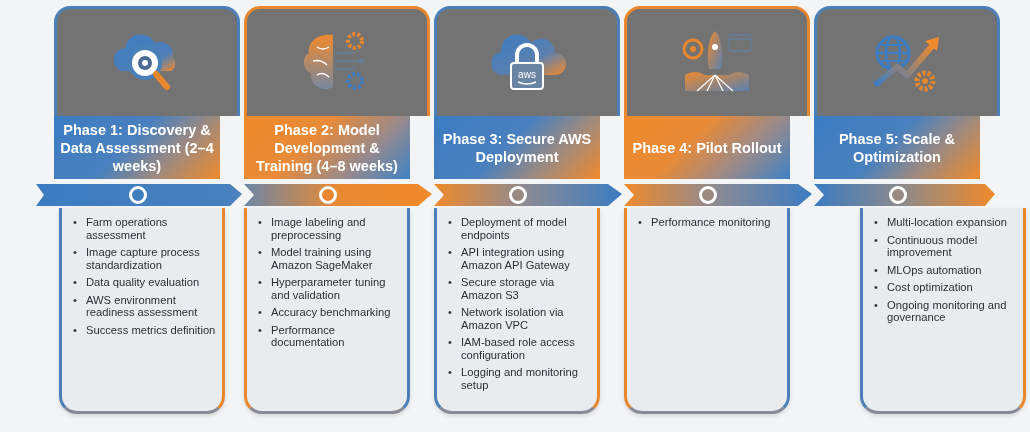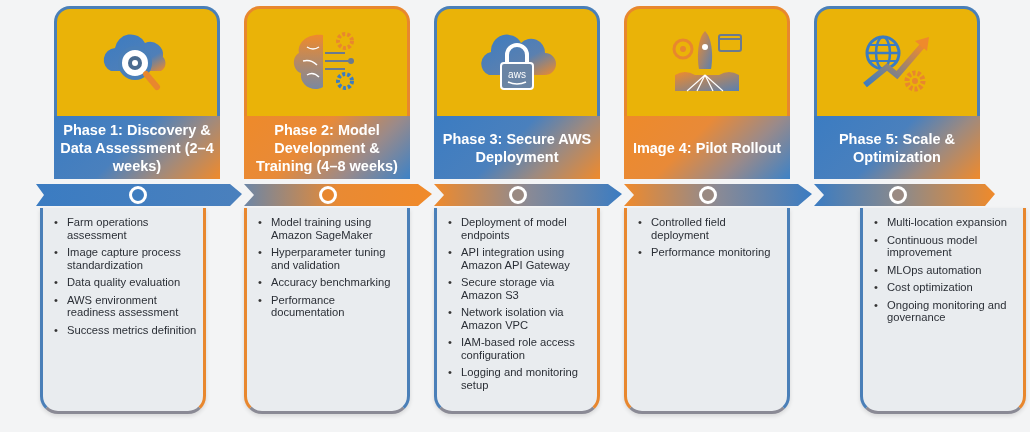--- a/index.html
+++ b/index.html
@@ -1,17 +1,17 @@
 <!DOCTYPE html>
 <html><head>
 <meta charset="utf-8">
 <style>
   html,body{margin:0;padding:0;}
   body{width:1030px;height:432px;background:#f3f4f5;font-family:"Liberation Sans",sans-serif;position:relative;overflow:hidden;}
-  .card-top{position:absolute;top:6px;width:166px;height:110px;background:#eab308;border:3px solid #4a7fb8;border-bottom:none;border-radius:16px 16px 0 0;box-sizing:border-box;}
+  .card-top{position:absolute;top:6px;width:186px;height:110px;background:#737373;border:3px solid #4a7fb8;border-bottom:none;border-radius:16px 16px 0 0;box-sizing:border-box;}
   .card-top.orange{border-color:#e8872e;}
   .icon-wrap{position:absolute;left:0;right:0;top:12px;height:86px;display:flex;justify-content:center;align-items:center;}
   .title-box{position:absolute;top:116px;width:166px;height:63px;display:flex;align-items:center;justify-content:center;text-align:center;color:#fff;font-weight:bold;font-size:14.5px;line-height:18px;padding:0 4px;box-sizing:border-box;}
   .tb-blue{background:linear-gradient(135deg,#3b7cc2 0%,#4a80bd 45%,#9d8a80 70%,#ef8a2c 100%);}
   .tb-orange{background:linear-gradient(135deg,#ee8a2a 0%,#e88a38 40%,#9a8a8a 70%,#3e82c6 100%);}
   .node{position:absolute;top:186px;width:12px;height:12px;border:3px solid #fff;border-radius:50%;box-sizing:content-box;}
   .body-box{position:absolute;top:208px;width:166px;height:206px;background:#e9ecef;border:3px solid;border-top:none;border-radius:0 0 18px 18px;box-sizing:border-box;box-shadow:0 2px 4px rgba(0,0,0,0.12);}
   .bb-bo{border-left-color:#4a7fb8;border-right-color:#e8872e;border-bottom-color:#8a8a95;}
   .bb-ob{border-left-color:#e8872e;border-right-color:#4a7fb8;border-bottom-color:#8a8a95;}
   ul{margin:0;padding:8px 6px 0 24px;list-style:none;}
@@ -64,21 +64,21 @@
         <path d="M14 42 a12 12 0 0 1 4-23 a16 16 0 0 1 30-5 a13 13 0 0 1 18 14 a9 9 0 0 1-2 14z" fill="url(#i1)"></path>
         <circle cx="38" cy="34" r="15" fill="#fff" stroke="#4a7fb8" stroke-width="4"></circle>
         <circle cx="38" cy="34" r="7" fill="#4a6b8f"></circle>
           <circle cx="38" cy="34" r="3" fill="#fff"></circle>
         <line x1="49" y1="45" x2="60" y2="58" stroke="#e8872e" stroke-width="6" stroke-linecap="round"></line>
       </svg>
     </div>
   </div>
   <div class="title-box tb-blue" style="left:54px">Phase 1: Discovery &amp; Data Assessment (2–4 weeks)</div>
   <div class="node" style="left:129px;background:#3f7dbf"></div>
-  <div class="body-box bb-bo" style="left:40px">
+  <div class="body-box bb-bo" style="left:59px">
     <ul>
       <li>Farm operations assessment</li>
       <li>Image capture process standardization</li>
       <li>Data quality evaluation</li>
       <li>AWS environment readiness assessment</li>
       <li>Success metrics definition</li>
     </ul>
   </div>
 </div>
 
@@ -102,20 +102,21 @@
         <circle cx="64" cy="32" r="3" fill="#6a7a90"></circle>
         <circle cx="58" cy="12" r="7" fill="none" stroke="#e8872e" stroke-width="4" stroke-dasharray="3 2"></circle>
         <circle cx="58" cy="52" r="7" fill="none" stroke="#3b7cc2" stroke-width="4" stroke-dasharray="3 2"></circle>
       </svg>
     </div>
   </div>
   <div class="title-box tb-orange" style="left:244px">Phase 2: Model Development &amp; Training (4–8 weeks)</div>
   <div class="node" style="left:319px;background:#e8872e"></div>
   <div class="body-box bb-ob" style="left:244px">
     <ul>
+      <li>Image labeling and preprocessing</li>
       <li>Model training using Amazon SageMaker</li>
       <li>Hyperparameter tuning and validation</li>
       <li>Accuracy benchmarking</li>
       <li>Performance documentation</li>
     </ul>
   </div>
 </div>
 
 <div>
   <div class="card-top" style="left:434px">
@@ -169,25 +170,24 @@
         <path d="M8 46 q10-6 20 0 h24 q10-6 20 0 v16 H8z" fill="url(#i4)"></path>
         <g stroke="#fff" stroke-width="1.2">
             <line x1="38" y1="46" x2="20" y2="62"></line>
             <line x1="38" y1="46" x2="30" y2="62"></line>
             <line x1="38" y1="46" x2="46" y2="62"></line>
             <line x1="38" y1="46" x2="56" y2="62"></line>
           </g>
       </svg>
     </div>
   </div>
-  <div class="title-box tb-orange" style="left:624px">Image 4: Pilot Rollout</div>
+  <div class="title-box tb-orange" style="left:624px">Phase 4: Pilot Rollout</div>
   <div class="node" style="left:699px;background:#9a8a82"></div>
   <div class="body-box bb-ob" style="left:624px">
     <ul>
-      <li>Controlled field deployment</li>
       <li>Performance monitoring</li>
     </ul>
   </div>
 </div>
 
 <div>
   <div class="card-top" style="left:814px">
     <div class="icon-wrap">
       <svg width="80" height="70" viewBox="0 0 80 70">
         <defs>

